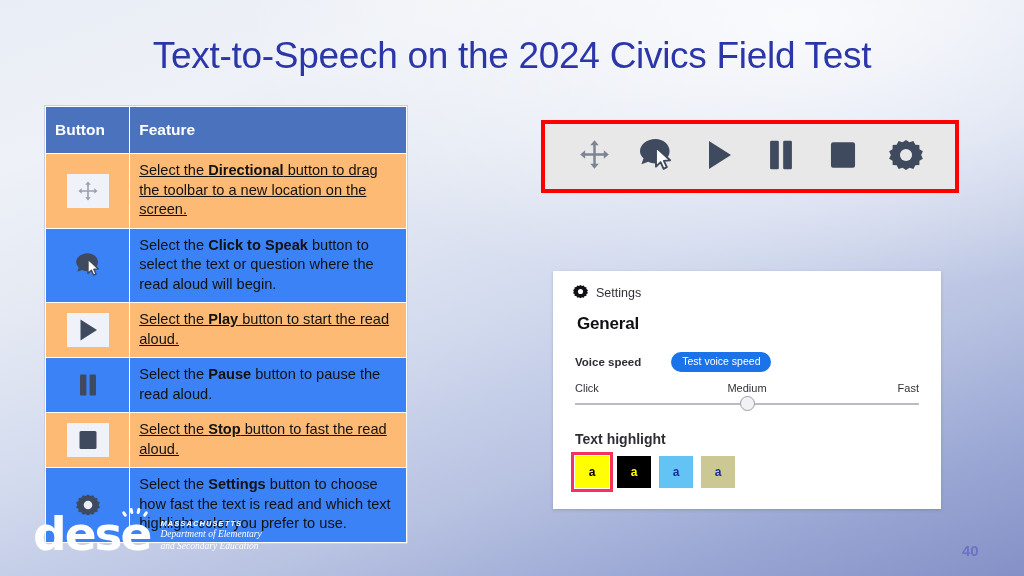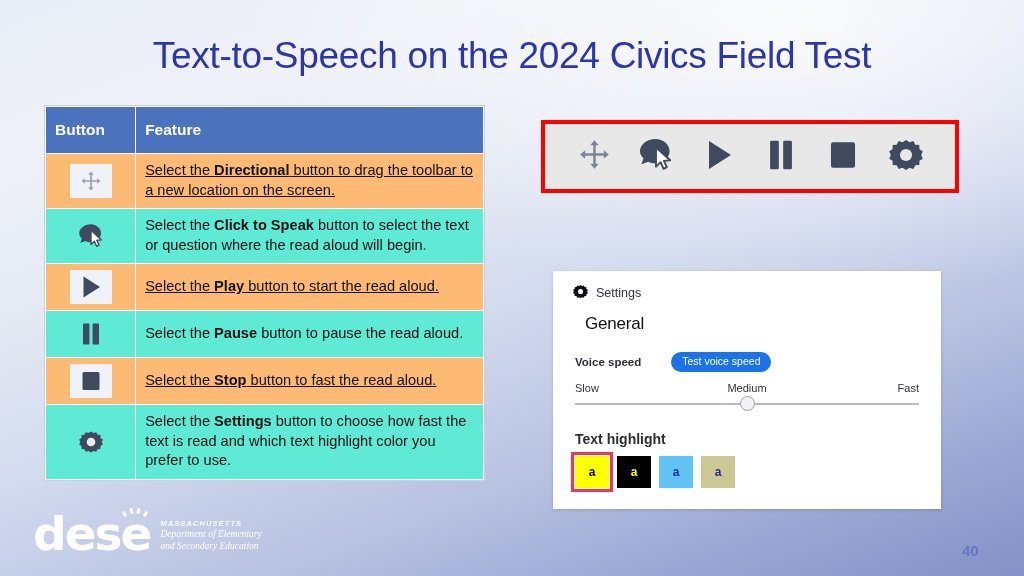--- a/index.html
+++ b/index.html
@@ -55,21 +55,21 @@
     letter-spacing: -0.3px;
     white-space: nowrap;
     text-align: center;
   }
 
   
   .table {
     position: absolute;
     left: 45px;
     top: 106px;
-    width: 439px;
+    width: 362px;
     border-collapse: collapse;
     border-spacing: 0;
     background: #eef0f8;
     box-shadow: 0 0 0 1px #c9cfe4;
   }
   .table th, .table td {
     border: 1px solid #ffffff;
     vertical-align: middle;
   }
   .table thead th {
@@ -79,21 +79,21 @@
     font-weight: bold;
     text-align: left;
     padding: 8px 9px 9px 9px;
     height: 29px;
     border-color: #ffffff;
   }
   .th-button { width: 74px; }
   .th-feature { width: 363px; }
 
   .table tbody tr.row-alt td { background: #fdba74; text-decoration: underline; }
-  .table tbody tr.row-base td { background: #5eead4; }
+  .table tbody tr.row-base td { background: #3b82f6; }
 
   td.cell-icon {
     width: 74px;
     text-align: center;
     padding: 6px 0;
   }
   td.cell-text {
     padding: 7px 9px 8px 9px;
     font-size: 14.6px;
     line-height: 19.5px;
@@ -147,23 +147,23 @@
     display: flex;
     align-items: center;
     gap: 8px;
     height: 18px;
   }
   .panel-head-label {
     font-size: 12.5px;
     color: #31323a;
   }
   .panel-h2 {
-    margin: 12px 0 0 12px;
+    margin: 12px 0 0 4px;
     font-size: 17px;
-    font-weight: normal;
+    font-weight: bold;
     color: #101114;
     letter-spacing: -0.2px;
   }
   .vs-row {
     display: flex;
     align-items: center;
     gap: 30px;
     margin-top: 18px;
     padding-left: 2px;
   }
@@ -482,21 +482,21 @@
 
     <div class="panel-h2">General</div>
 
     <div class="vs-row">
       <span class="vs-label">Voice speed</span>
       <button class="pill">Test voice speed</button>
     </div>
 
     <div class="slider-wrap">
       <div class="slider-ticks">
-        <span>Slow</span>
+        <span>Click</span>
         <span>Medium</span>
         <span>Fast</span>
       </div>
       <div class="slider-track">
         <div class="slider-thumb"></div>
       </div>
     </div>
 
     <div class="th-label">Text highlight</div>
 

